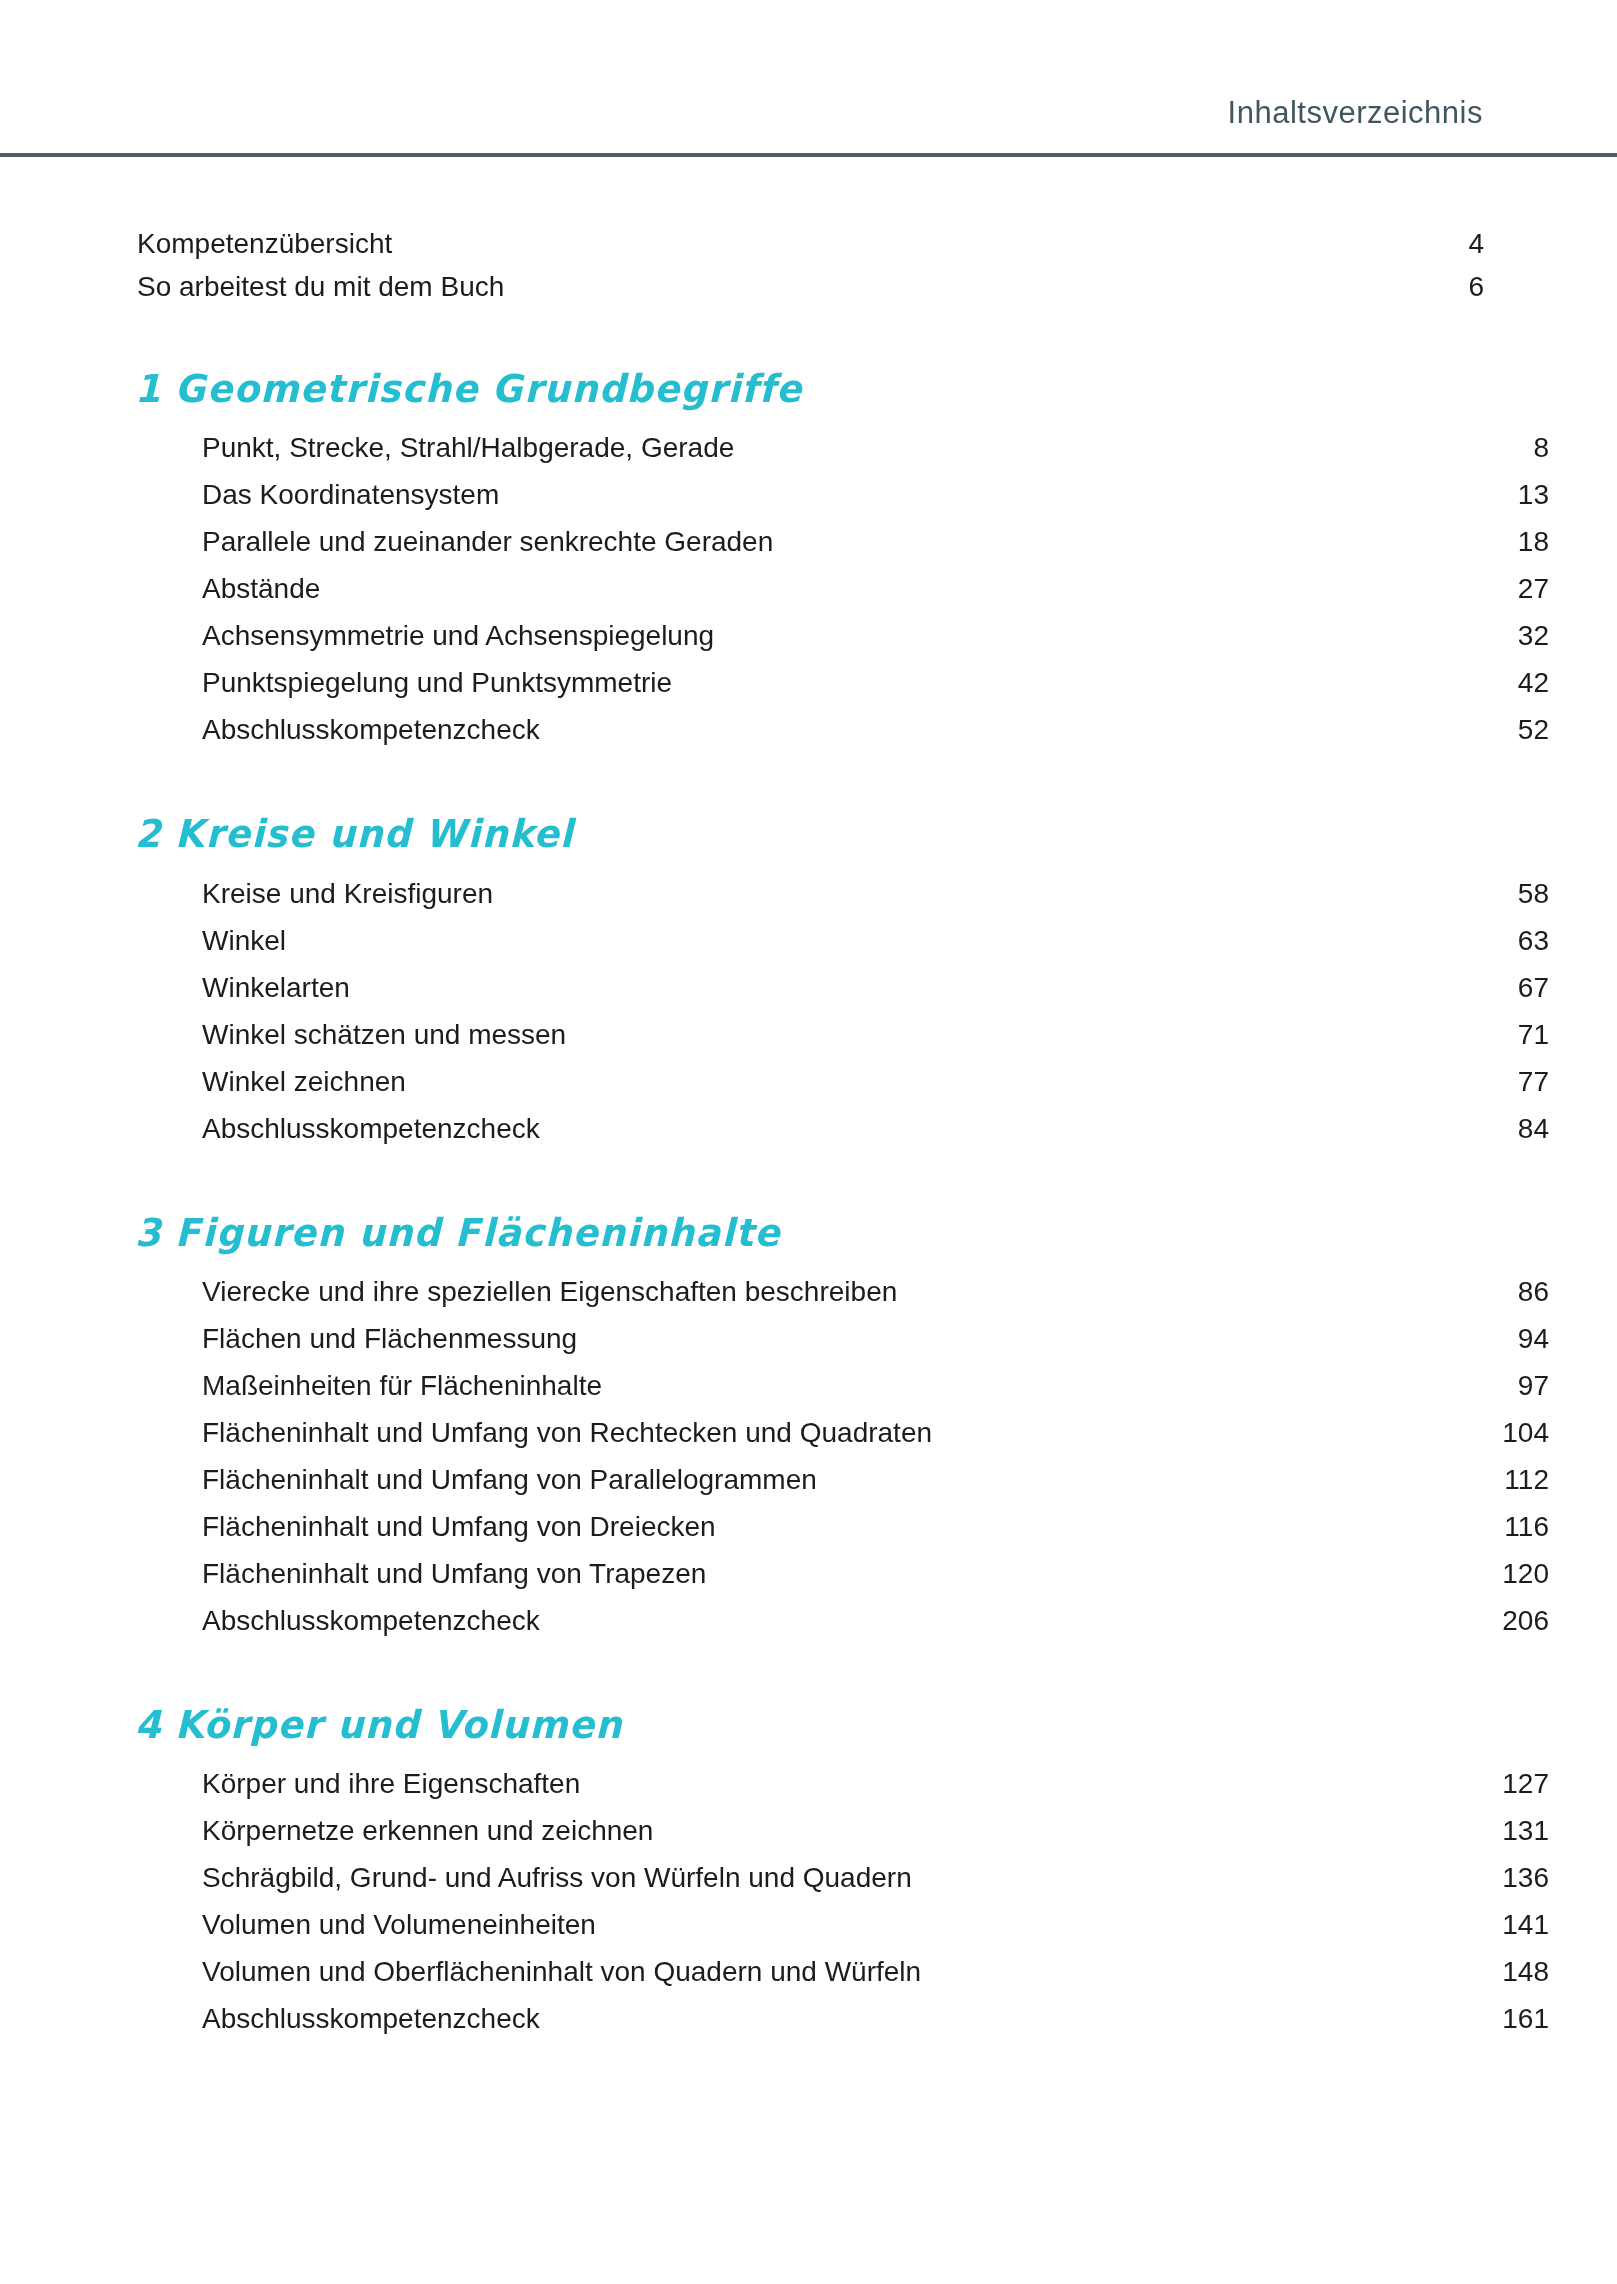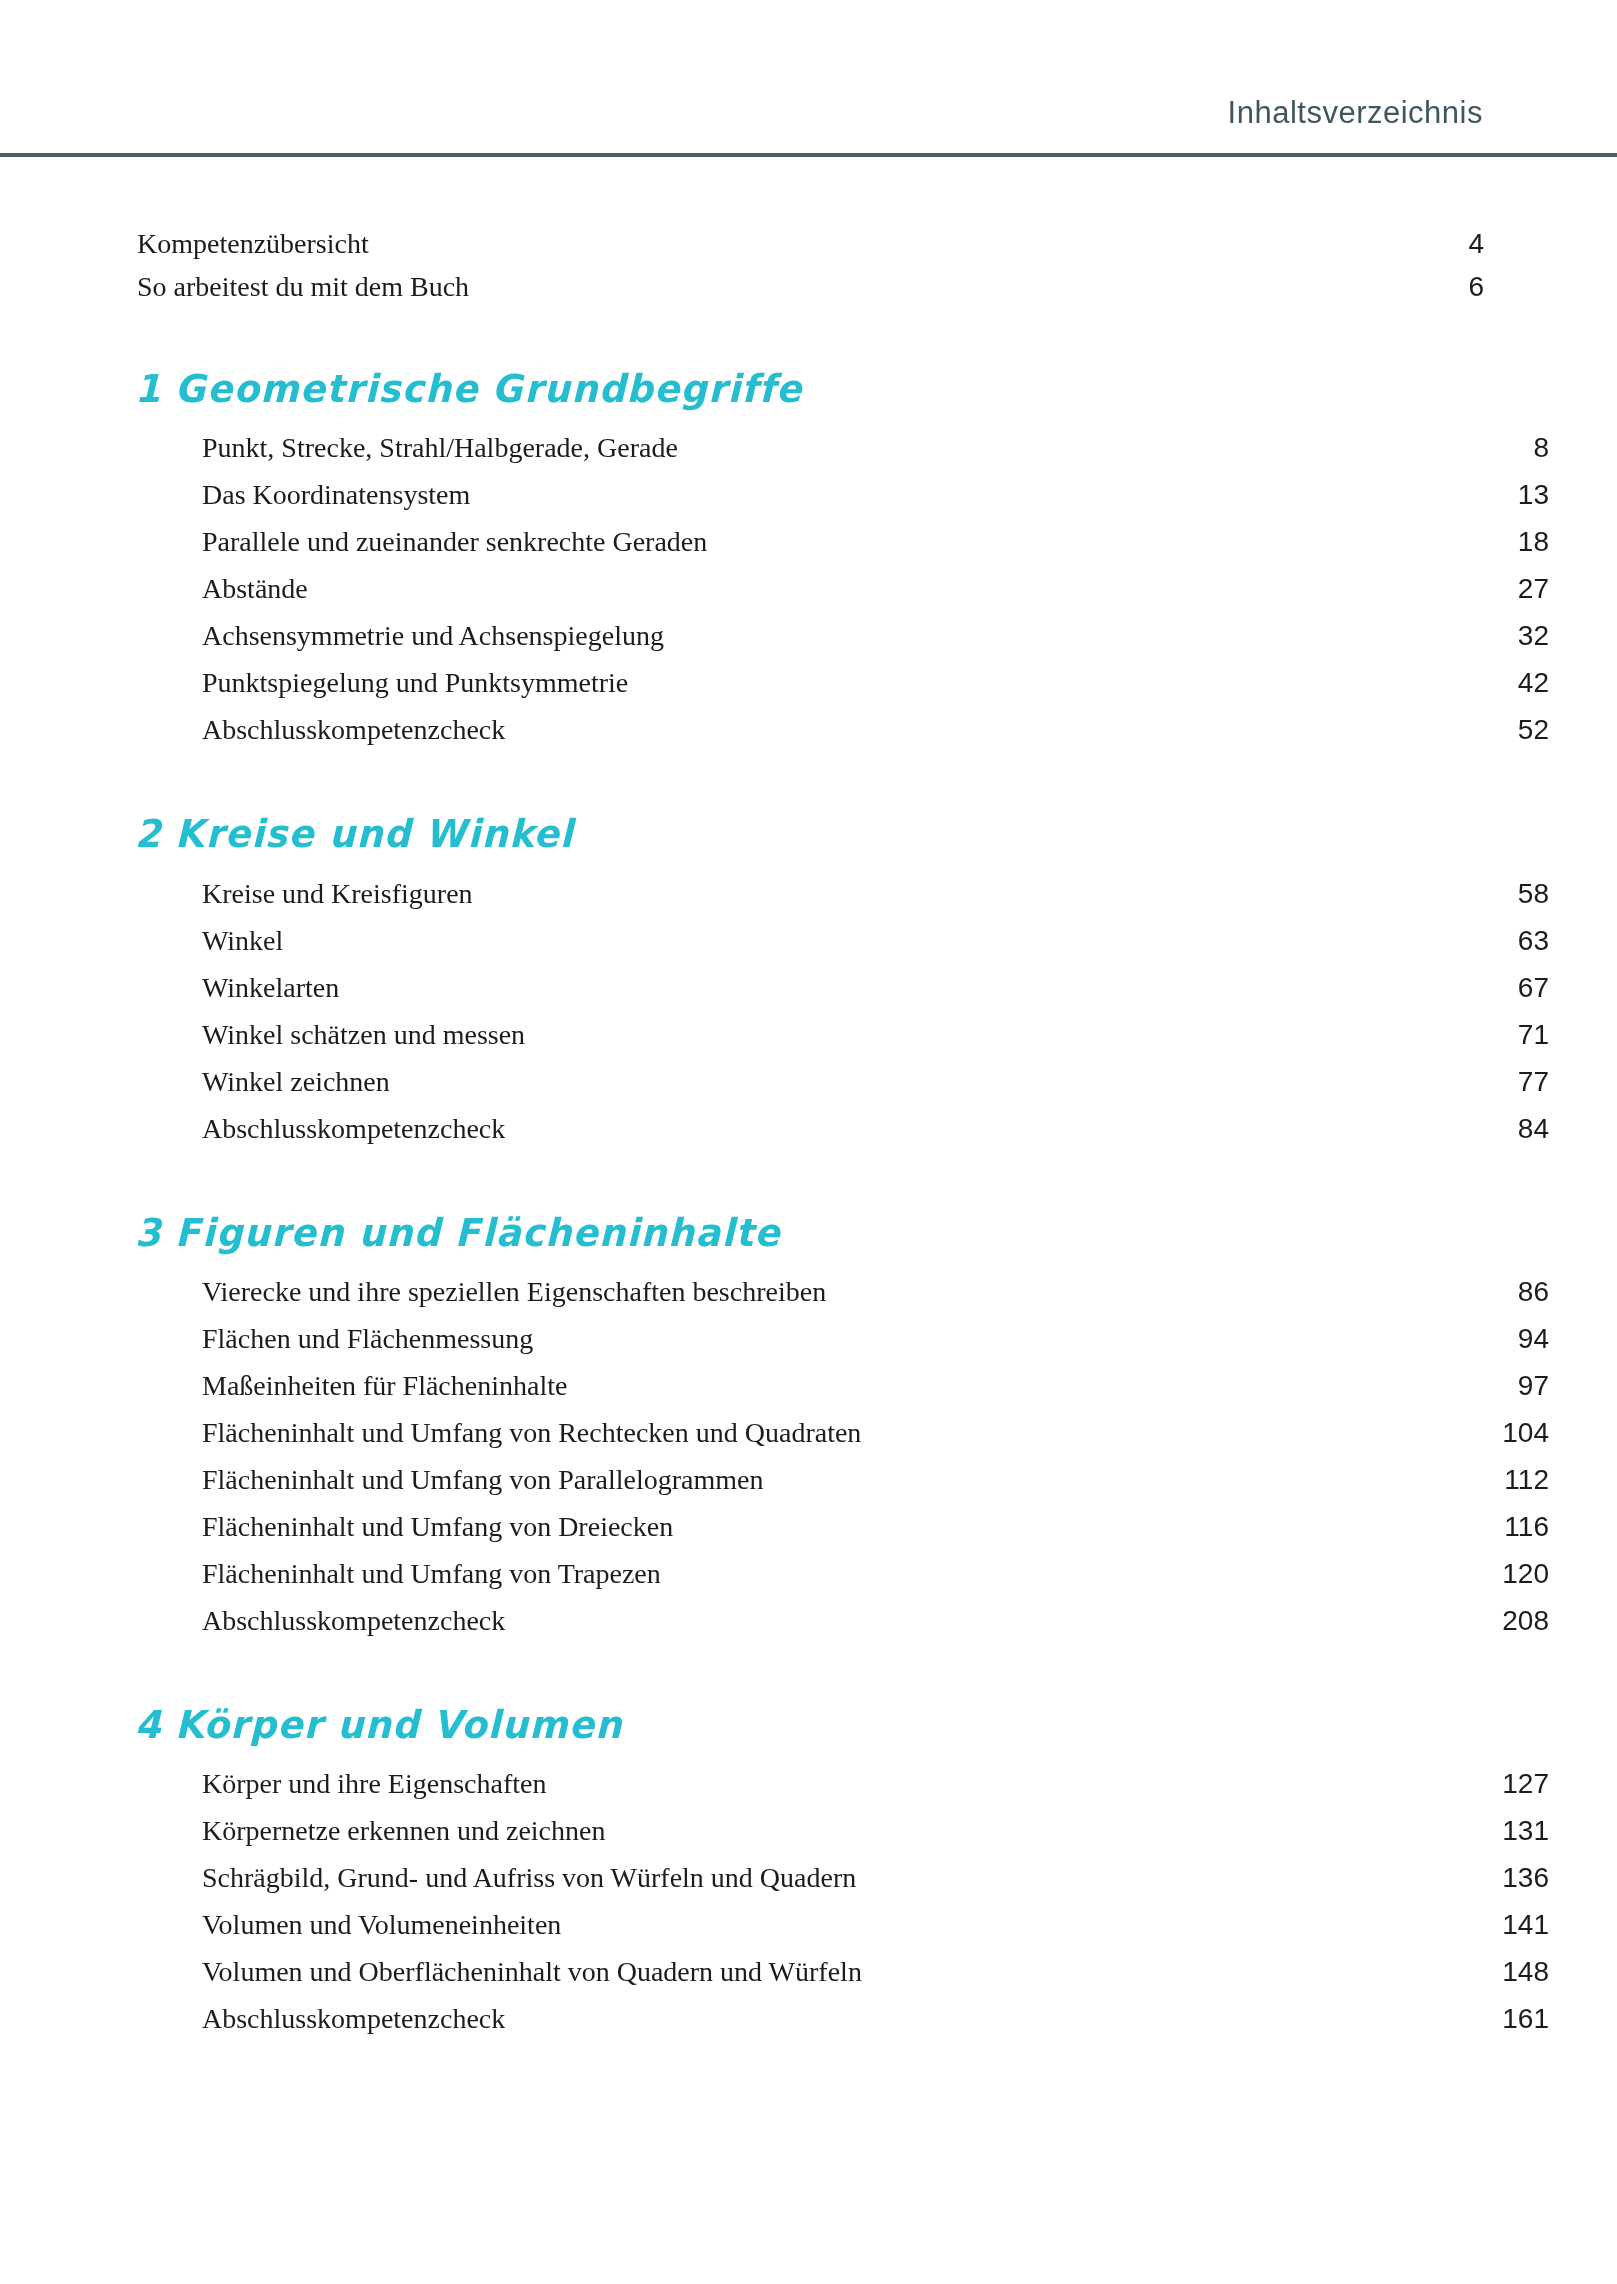--- a/index.html
+++ b/index.html
@@ -57,21 +57,20 @@
     display: flex;
     align-items: baseline;
     width: 100%;
     font-size: 28px;
     line-height: 43px;
     color: #1c1c1c;
     font-weight: 400;
   }
   .row .label {
     white-space: nowrap;
-    font-family: Liberation Serif, serif;
   }
   .row .dots {
     flex: 1 1 auto;
   }
   .row .pg {
     flex: 0 0 auto;
     text-align: right;
     min-width: 56px;
     white-space: nowrap;
   }
@@ -277,21 +276,21 @@
               <span class="pg">116</span>
             </div>
             <div class="row">
               <span class="label">Flächeninhalt und Umfang von Trapezen</span>
               <span class="dots"></span>
               <span class="pg">120</span>
             </div>
             <div class="row">
               <span class="label">Abschlusskompetenzcheck</span>
               <span class="dots"></span>
-              <span class="pg">208</span>
+              <span class="pg">206</span>
             </div>
           </div>
         </div>
         <div class="chapter">
           <div class="chapter-title"><span class="num">4</span><span>Körper und Volumen</span></div>
           <div class="entries">
             <div class="row">
               <span class="label">Körper und ihre Eigenschaften</span>
               <span class="dots"></span>
               <span class="pg">127</span>

